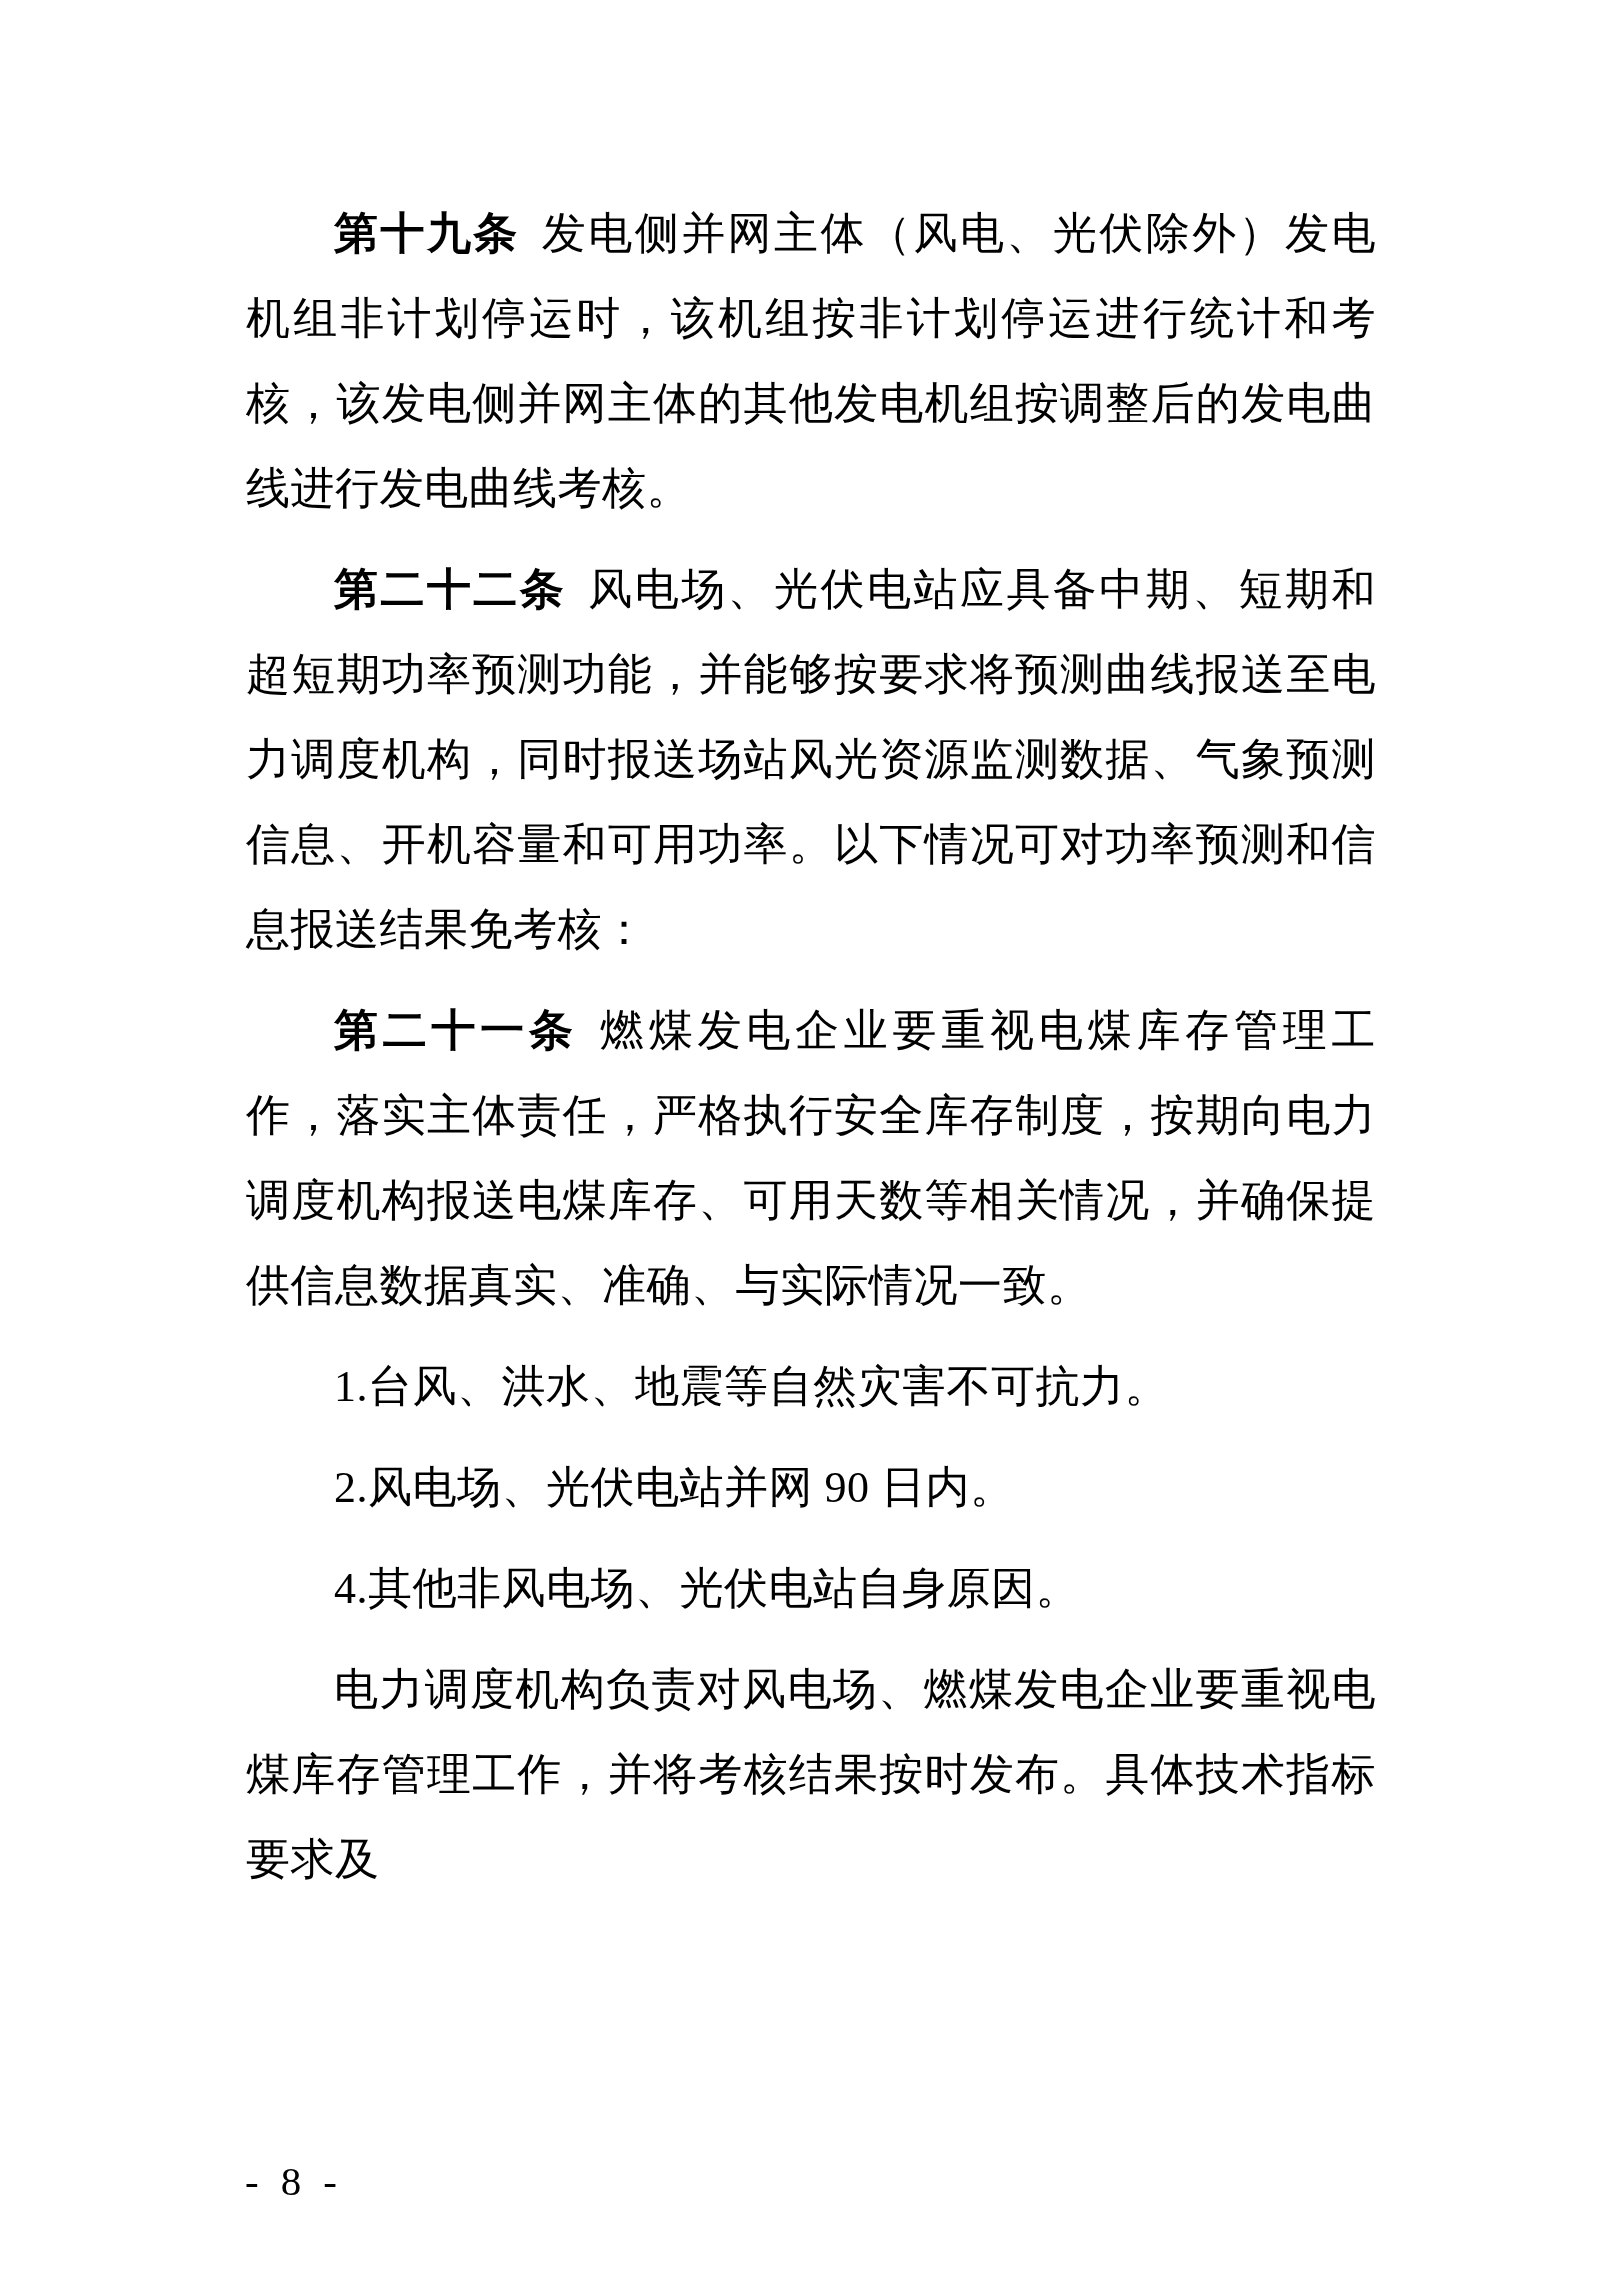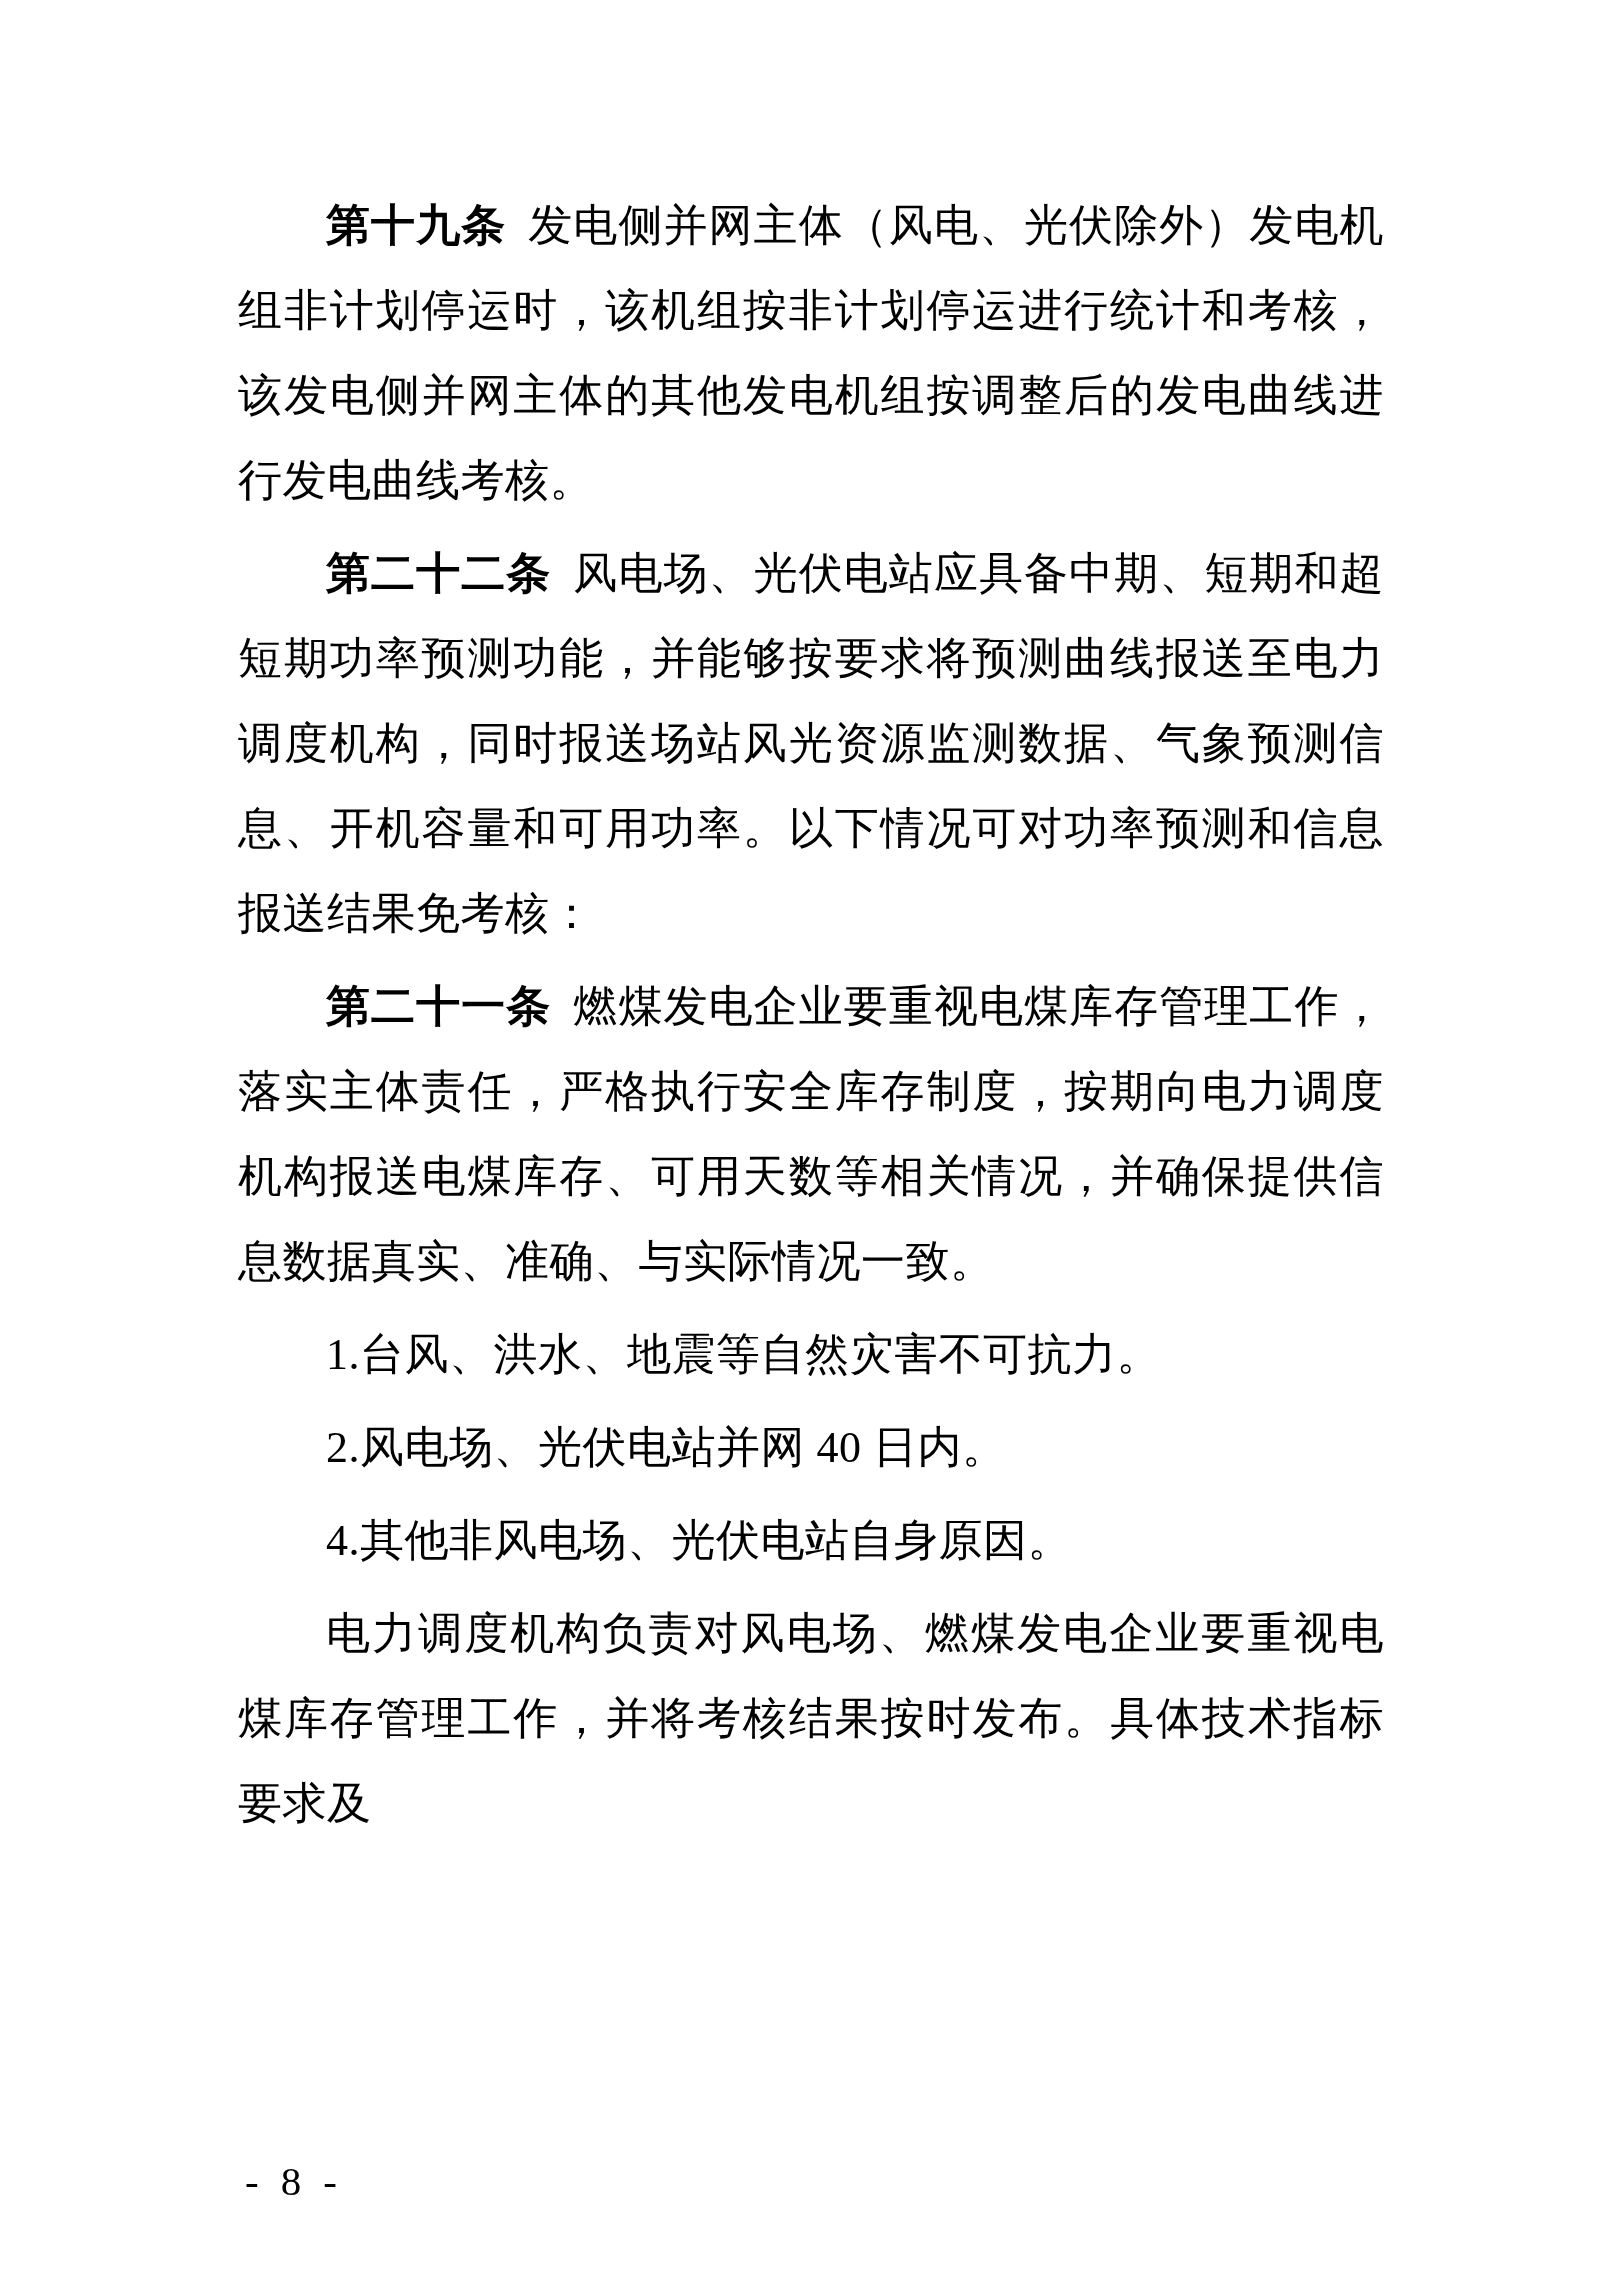--- a/index.html
+++ b/index.html
@@ -23,21 +23,21 @@
     left: 230px;
     top: 175px;
     width: 1162px;
     font-size: 44px;
     line-height: 85px;
     text-align: justify;
     text-justify: inter-character;
     letter-spacing: 0.5px;
   }
   .para {
-    margin: 8px;
+    margin: 16px;
     padding: 0;
     text-indent: 2em;
   }
   .article-heading {
     font-weight: bold;
     margin-right: 0.5em;
   }
   .page-footer {
     position: absolute;
     left: 245px;
@@ -56,21 +56,21 @@
   <div class="content">
 
     <p class="para"><span class="article-heading">第十九条</span><span>发电侧并网主体（风电、光伏除外）发电机组非计划停运时，该机组按非计划停运进行统计和考核，该发电侧并网主体的其他发电机组按调整后的发电曲线进行发电曲线考核。</span></p>
 
 
     <p class="para"><span class="article-heading">第二十二条</span><span>风电场、光伏电站应具备中期、短期和超短期功率预测功能，并能够按要求将预测曲线报送至电力调度机构，同时报送场站风光资源监测数据、气象预测信息、开机容量和可用功率。以下情况可对功率预测和信息报送结果免考核：</span></p>
 
     <p class="para"><span class="article-heading">第二十一条</span><span>燃煤发电企业要重视电煤库存管理工作，落实主体责任，严格执行安全库存制度，按期向电力调度机构报送电煤库存、可用天数等相关情况，并确保提供信息数据真实、准确、与实际情况一致。</span></p>
 
     <p class="para">1.台风、洪水、地震等自然灾害不可抗力。</p>
-    <p class="para">2.风电场、光伏电站并网 40 日内。</p>
+    <p class="para">2.风电场、光伏电站并网 90 日内。</p>
     <p class="para">4.其他非风电场、光伏电站自身原因。</p>
 
     <p class="para">电力调度机构负责对风电场、燃煤发电企业要重视电煤库存管理工作，并将考核结果按时发布。具体技术指标要求及</p>
 
   </div>
 
   <div class="page-footer">- 8 -</div>
 
 </div>
 

